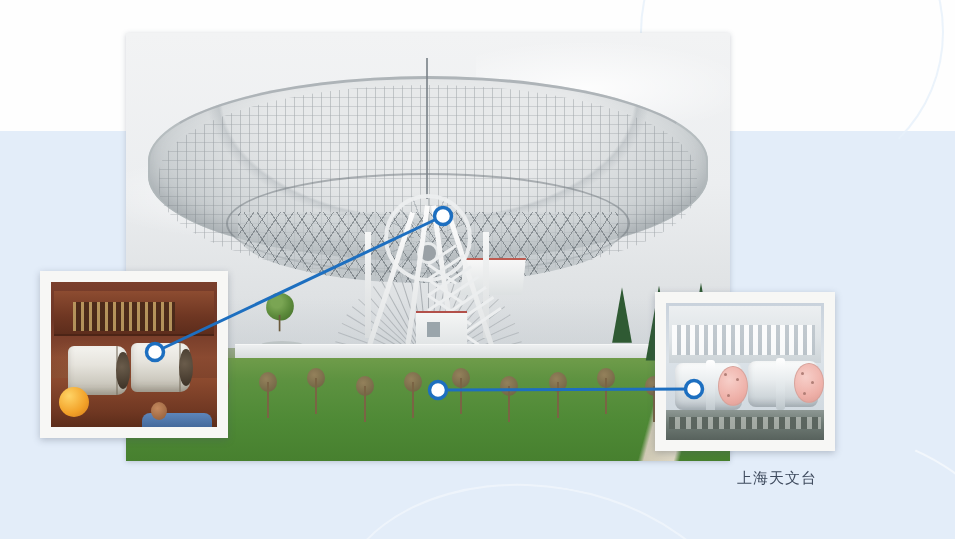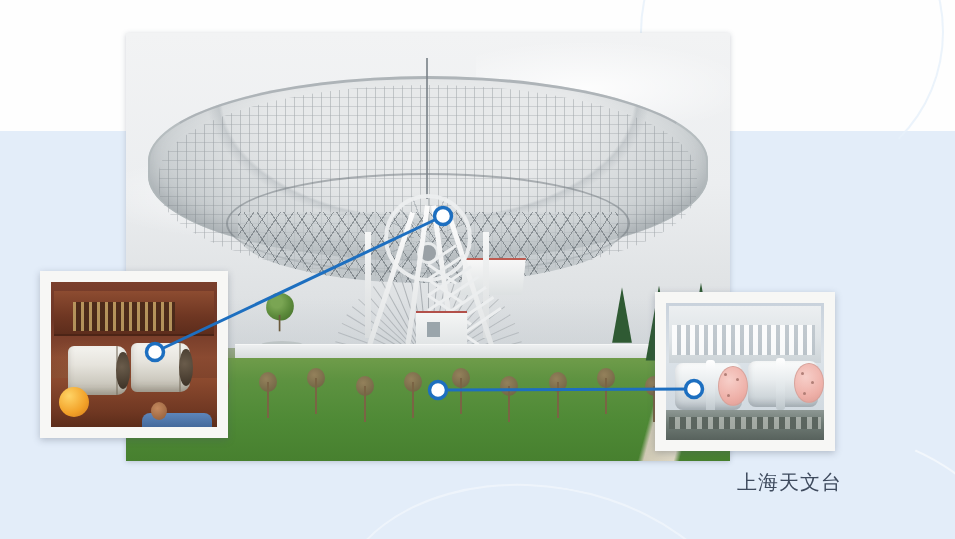--- a/index.html
+++ b/index.html
@@ -498,21 +498,21 @@
     left: 0; top: 0;
     width: 955px; height: 539px;
     pointer-events: none;
   }
 
   
   #caption {
     position: absolute;
     left: 737px; top: 469px;
     font-family: Liberation Serif, serif;
-    font-size: 20px;
+    font-size: 15px;
     letter-spacing: 1px;
     color: #3f4b5e;
     white-space: nowrap;
   }
 </style>
 </head>
 <body>
 
 <div id="slide">
 

